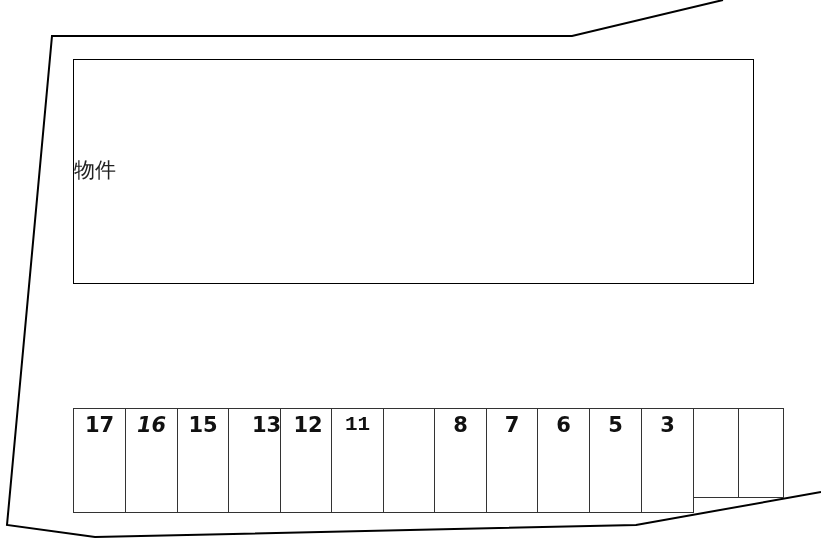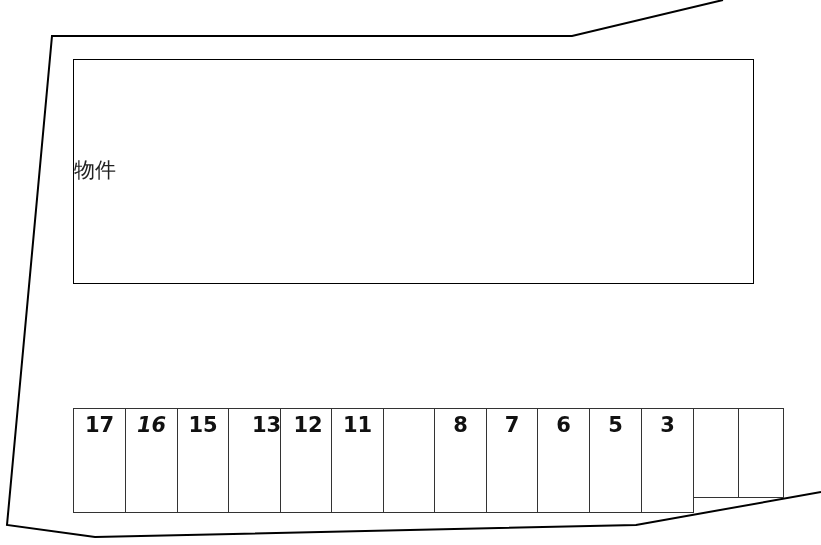--- a/index.html
+++ b/index.html
@@ -30,21 +30,21 @@
   </div>
 <div class="spot" style="left:177px;width:52px;">
     <div class="num">15</div>
   </div>
 <div class="spot" style="left:228px;width:77px;">
     <div class="num">13</div>
   </div>
 <div class="spot" style="left:280px;width:56px;">
     <div class="num">12</div>
   </div>
-<div class="spot" style="left:331px;width:53px;">
+<div class="spot" style="left:331px;width:53px;font-family:Liberation Mono, monospace;">
     <div class="num">11</div>
   </div>
 <div class="spot" style="left:383px;width:52px;">
     <div class="num"></div>
   </div>
 <div class="spot" style="left:434px;width:53px;">
     <div class="num">8</div>
   </div>
 <div class="spot" style="left:486px;width:52px;">
     <div class="num">7</div>

